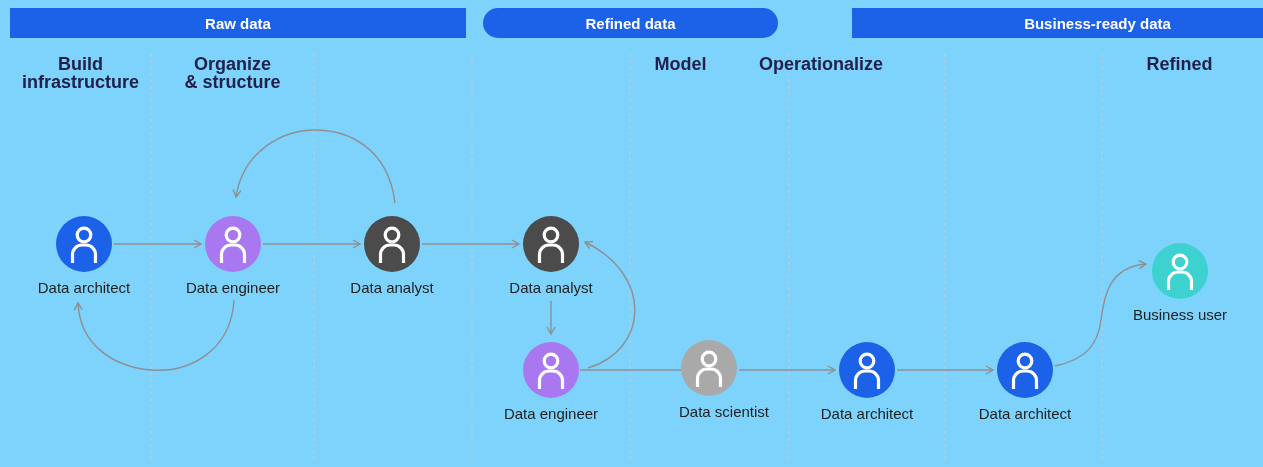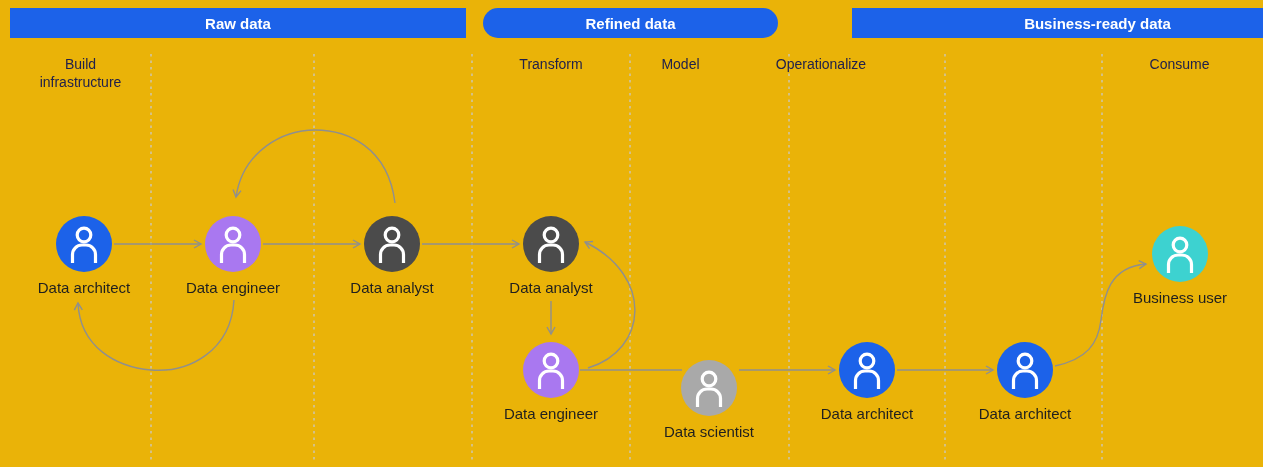--- a/index.html
+++ b/index.html
@@ -1,34 +1,34 @@
 <!DOCTYPE html>
 <html style="--accent-blue: #1c62e9; --persona-blue: #1c62e9; --persona-purple: #a978f0; --persona-dark-gray: #4b4b4b; --persona-light-gray: #a9a9a9; --persona-teal: #3dd2d0; --header-bar-text: #ffffff; --column-header-text: #21214b; --label-text: #1f1f1f; --arrow-gray: #8f8f8f; --dashed-line-gray: #c9c9c9;"><head>
 <meta charset="utf-8">
 <style>
   html,body{margin:0;padding:0;background:#fff;}
   .canvas{
-    position:relative;width:1263px;height:467px;background:#eab308;overflow:hidden;
+    position:relative;width:1263px;height:467px;background:#7dd3fc;overflow:hidden;
     font-family:"Liberation Sans","DejaVu Sans",sans-serif;
   }
   .overlay{position:absolute;left:0;top:0;z-index:1;}
   .dash-line{stroke:var(--dashed-line-gray,#c9c9c9);stroke-width:1.3;stroke-dasharray:2.5 4;}
   .arrow,.plain{stroke:var(--arrow-gray,#8f8f8f);stroke-width:1.4;fill:none;}
   .ah-path{stroke:#8f8f8f;stroke-width:1.4;fill:none;}
   .stage-bar{
     position:absolute;top:8px;height:30px;background:var(--accent-blue,#1c62e9);
     color:var(--header-bar-text,#ffffff);font-size:15px;font-weight:bold;
     display:flex;align-items:center;justify-content:center;z-index:2;
   }
   .bar-raw{left:10px;width:456px;}
   .bar-refined{left:483px;width:295px;border-radius:15px;}
   .bar-business{left:826px;width:491px;margin-left:26px;}
   .col-head{
     position:absolute;top:55px;z-index:2;text-align:center;
-    font-size:14px;font-weight:normal;line-height:18px;white-space:pre-line;
+    font-size:18px;font-weight:bold;line-height:18px;white-space:pre-line;
     color:var(--column-header-text,#21214b);
   }
   .ch-0{left:10px;width:141px;}
   .ch-1{left:151px;width:163px;}
   .ch-2{left:314px;width:158px;}
   .ch-3{left:472px;width:158px;}
   .ch-4{left:601px;width:159px;}
   .ch-5{left:743px;width:156px;}
   .ch-6{left:945px;width:157px;}
   .ch-7{left:1102px;width:155px;}
@@ -90,24 +90,25 @@
   </div>
   <div class="stage-bar bar-refined">
     <span>Refined data</span>
   </div>
   <div class="stage-bar bar-business">
     <span>Business-ready data</span>
   </div>
 
   <div class="col-head ch-0">Build
 infrastructure</div>
-  <div class="col-head ch-3">Transform</div>
+  <div class="col-head ch-1">Organize
+&amp; structure</div>
   <div class="col-head ch-4">Model</div>
   <div class="col-head ch-5">Operationalize</div>
-  <div class="col-head ch-7">Consume</div>
+  <div class="col-head ch-7">Refined</div>
 
   <div class="persona" style="left:24px;top:216px;">
     <div class="circle c-blue">
       <svg class="person-glyph" width="56" height="56" viewBox="0 0 56 56">
         <circle cx="28" cy="19" r="6.8" fill="none" stroke="#fff" stroke-width="3.2"></circle>
         <path d="M16.5 47 v-8.5 a9.5 9.5 0 0 1 9.5 -9.5 h4 a9.5 9.5 0 0 1 9.5 9.5 V47" fill="none" stroke="#fff" stroke-width="3.2"></path>
       </svg>
     </div>
     <div class="persona-label">Data architect</div>
   </div>
@@ -145,21 +146,21 @@
   <div class="persona" style="left:491px;top:342px;">
     <div class="circle c-purple">
       <svg class="person-glyph" width="56" height="56" viewBox="0 0 56 56">
         <circle cx="28" cy="19" r="6.8" fill="none" stroke="#fff" stroke-width="3.2"></circle>
         <path d="M16.5 47 v-8.5 a9.5 9.5 0 0 1 9.5 -9.5 h4 a9.5 9.5 0 0 1 9.5 9.5 V47" fill="none" stroke="#fff" stroke-width="3.2"></path>
       </svg>
     </div>
     <div class="persona-label">Data engineer</div>
   </div>
 
-  <div class="persona" style="left:649px;top:360px;">
+  <div class="persona" style="left:649px;top:340px;text-align:right;">
     <div class="circle c-lightgray">
       <svg class="person-glyph" width="56" height="56" viewBox="0 0 56 56">
         <circle cx="28" cy="19" r="6.8" fill="none" stroke="#fff" stroke-width="3.2"></circle>
         <path d="M16.5 47 v-8.5 a9.5 9.5 0 0 1 9.5 -9.5 h4 a9.5 9.5 0 0 1 9.5 9.5 V47" fill="none" stroke="#fff" stroke-width="3.2"></path>
       </svg>
     </div>
     <div class="persona-label">Data scientist</div>
   </div>
 
   <div class="persona" style="left:807px;top:342px;">
@@ -175,21 +176,21 @@
   <div class="persona" style="left:965px;top:342px;">
     <div class="circle c-blue">
       <svg class="person-glyph" width="56" height="56" viewBox="0 0 56 56">
         <circle cx="28" cy="19" r="6.8" fill="none" stroke="#fff" stroke-width="3.2"></circle>
         <path d="M16.5 47 v-8.5 a9.5 9.5 0 0 1 9.5 -9.5 h4 a9.5 9.5 0 0 1 9.5 9.5 V47" fill="none" stroke="#fff" stroke-width="3.2"></path>
       </svg>
     </div>
     <div class="persona-label">Data architect</div>
   </div>
 
-  <div class="persona" style="left:1120px;top:226px;">
+  <div class="persona" style="left:1120px;top:243px;">
     <div class="circle c-teal">
       <svg class="person-glyph" width="56" height="56" viewBox="0 0 56 56">
         <circle cx="28" cy="19" r="6.8" fill="none" stroke="#fff" stroke-width="3.2"></circle>
         <path d="M16.5 47 v-8.5 a9.5 9.5 0 0 1 9.5 -9.5 h4 a9.5 9.5 0 0 1 9.5 9.5 V47" fill="none" stroke="#fff" stroke-width="3.2"></path>
       </svg>
     </div>
     <div class="persona-label">Business user</div>
   </div>
 
 </div>

